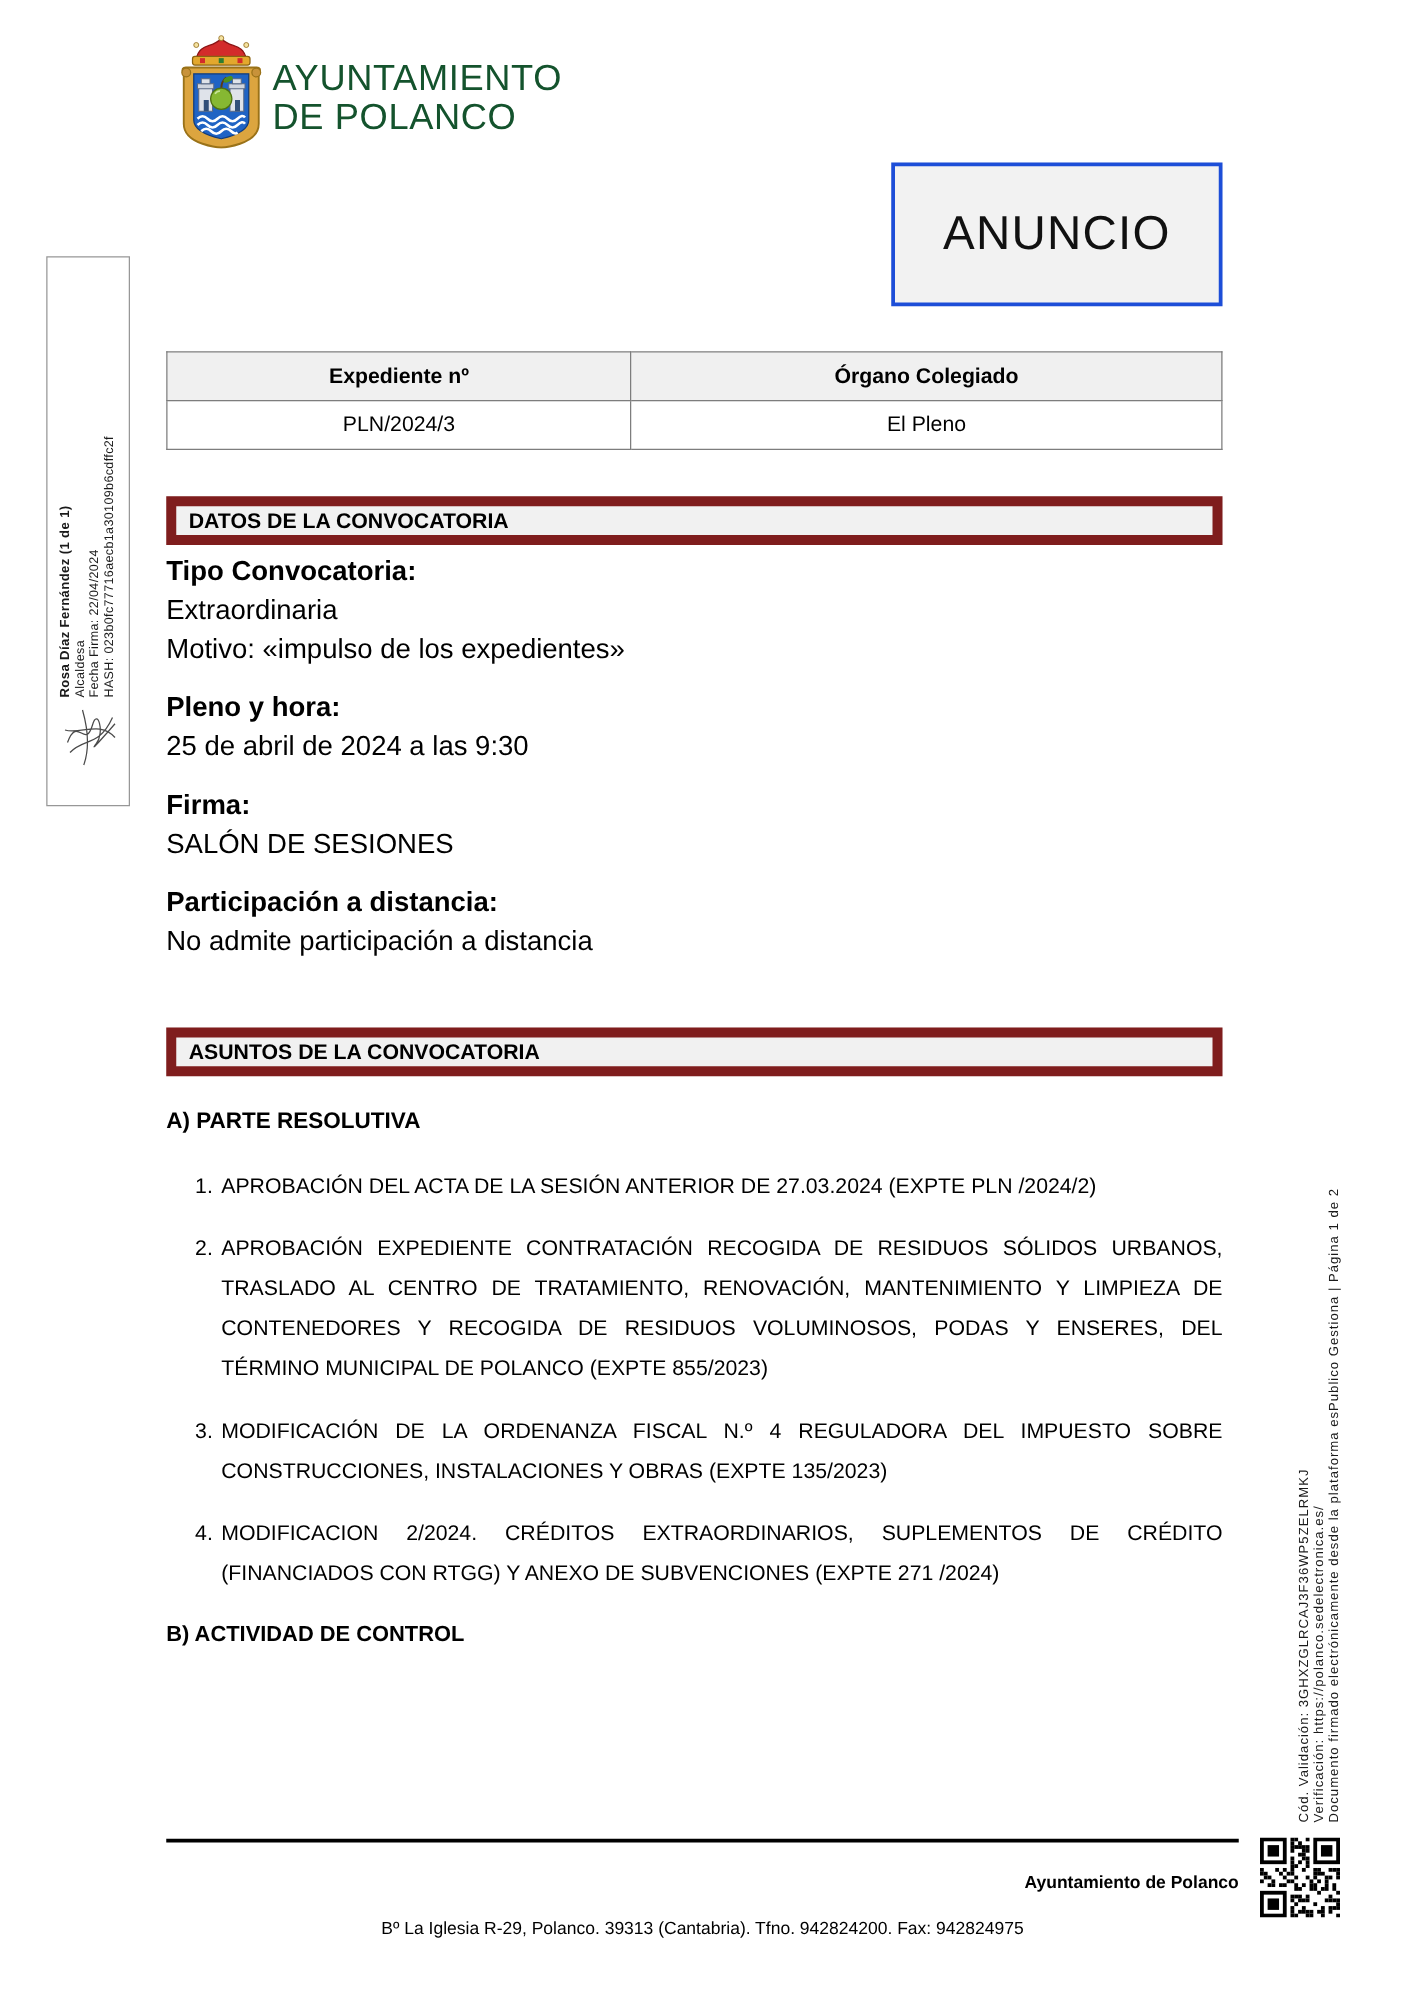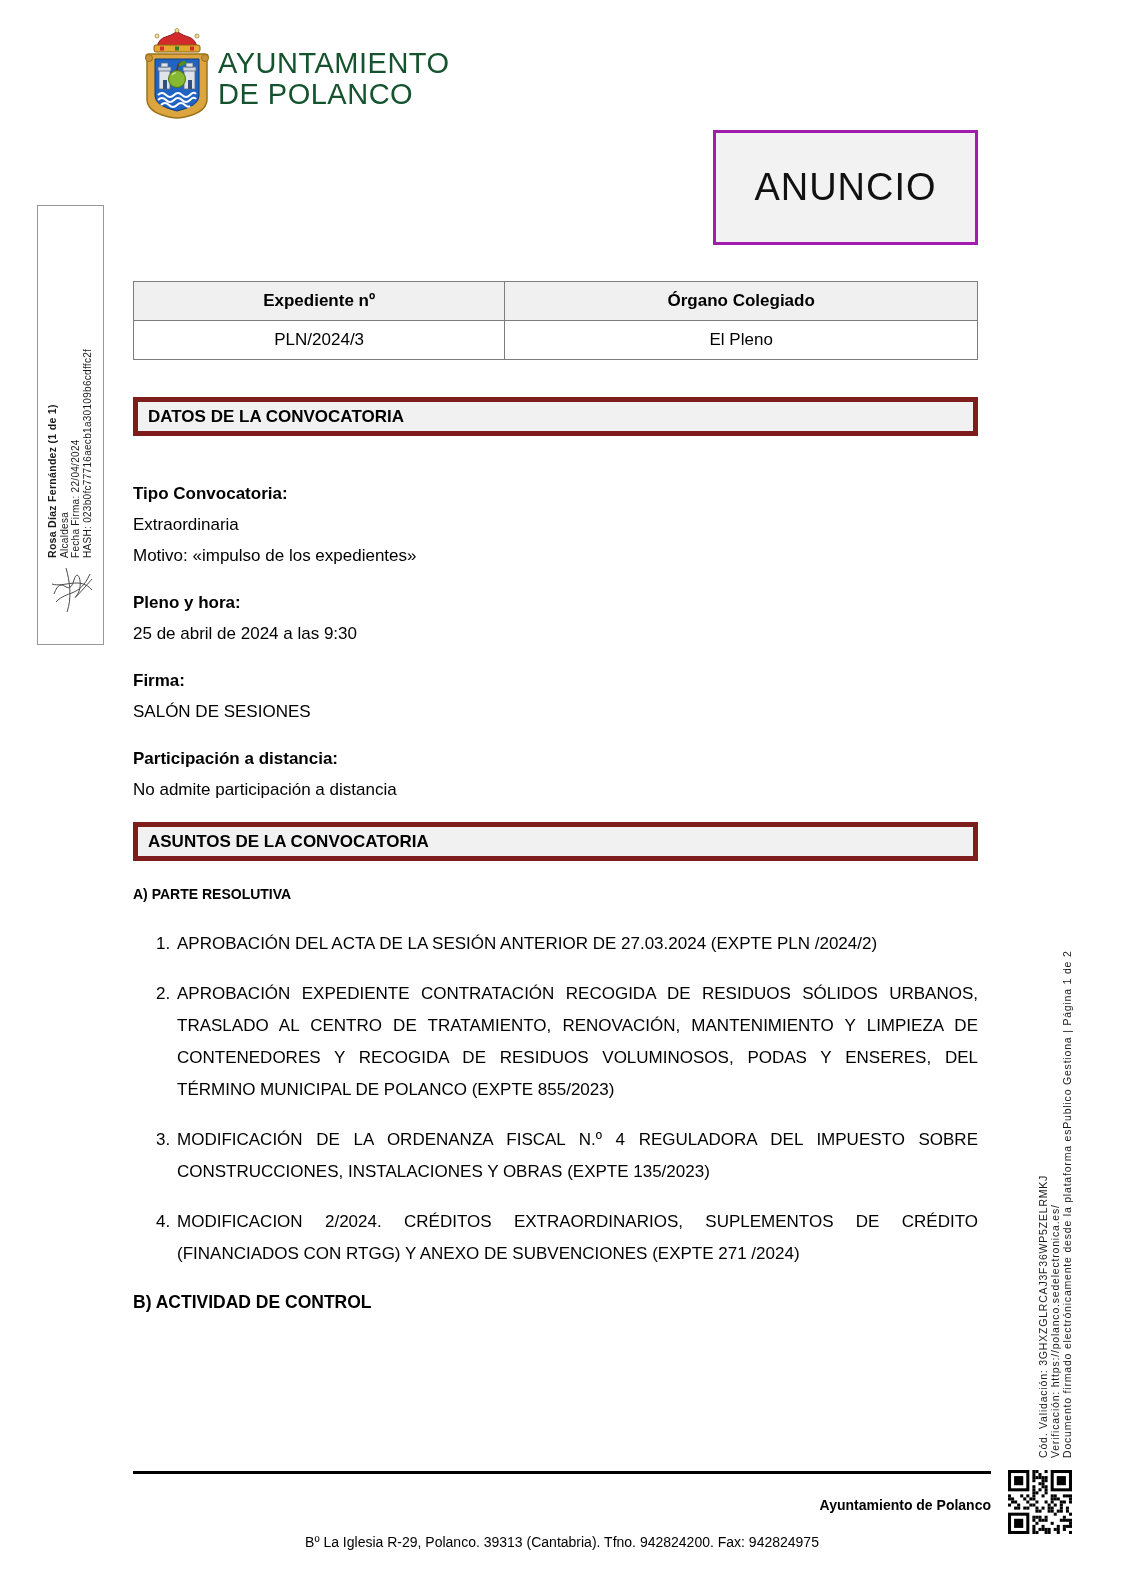--- a/index.html
+++ b/index.html
@@ -3,49 +3,49 @@
 <meta charset="utf-8">
 <style>
   * { margin:0; padding:0; box-sizing:border-box; }
   body { background:#ffffff; font-family:"Liberation Sans","DejaVu Sans",sans-serif; color:#000; }
   .page { position:relative; width:1125px; height:1591px; background:#fff; overflow:hidden; }
 
   
   .logo { position:absolute; left:141px; top:27px; width:72px; height:92px; }
   .org-name { position:absolute; left:218px; top:48px; font-size:29px; line-height:31px; color:#14532d; letter-spacing:0.5px; }
   .anuncio-box { position:absolute; left:713px; top:130px; width:265px; height:115px;
-    background:#f2f2f2; border:3px solid #a21caf; display:flex; align-items:center; justify-content:center;
+    background:#f2f2f2; border:3px solid #1d4ed8; display:flex; align-items:center; justify-content:center;
     font-size:38px; letter-spacing:1px; color:#111; }
 
   
   .sig-box { position:absolute; left:37px; top:205px; width:67px; height:440px; border:1px solid #979797; background:#fff; }
   .sig-text { position:absolute; left:9px; top:352px; transform:rotate(-90deg); transform-origin:left top;
     white-space:nowrap; font-size:10px; line-height:11.5px; color:#1a1a1a; letter-spacing:0.3px; }
   .sig-text .sig-name { font-weight:bold; font-size:10.5px; }
   .sig-scribble { position:absolute; left:8px; top:348px; }
 
   
   .info-table { position:absolute; left:133px; top:281px; width:845px; border-collapse:collapse; font-size:17px; }
   .info-table th, .info-table td { border:1.5px solid #7d7d7d; text-align:center; padding:9px 10px; }
   .info-table th { background:#f0f0f0; font-weight:bold; }
   .info-table .c1 { width:44%; }
 
   
   .section-bar { position:absolute; left:133px; width:845px; height:39px; background:#f1f1f1;
-    border:5px solid #7f1d1d; display:flex; align-items:center; padding-left:10px;
+    border:8px solid #7f1d1d; display:flex; align-items:center; padding-left:10px;
     font-weight:bold; font-size:17px; }
 
   
-  .fields { position:absolute; left:133px; top:478px; width:845px; font-size:17px; line-height:31px; }
+  .fields { position:absolute; left:133px; top:441px; width:845px; font-size:22px; line-height:31px; }
   .field { margin-bottom:16px; }
   .flabel { font-weight:bold; }
 
   
   .agenda { position:absolute; left:133px; top:886px; width:845px; font-size:17px; }
-  .part-title { font-weight:bold; font-size:14px; margin-bottom:26px; }
+  .part-title { font-weight:bold; font-size:18px; margin-bottom:26px; }
   .agenda ol { margin:0; padding-left:42px; }
   .agenda li { line-height:32px; text-align:justify; margin-bottom:18px; padding-left:2px; }
   .part-title-b { font-weight:bold; font-size:17.5px; margin-top:22px; }
 
   
   .footer-line { position:absolute; left:133px; top:1471px; width:858px; height:3px; background:#000; }
   .footer-org { position:absolute; left:133px; top:1497px; width:858px; text-align:right; font-weight:bold; font-size:14px; }
   .footer-address { position:absolute; left:133px; top:1534px; width:858px; text-align:center; font-size:14px; }
 
   

